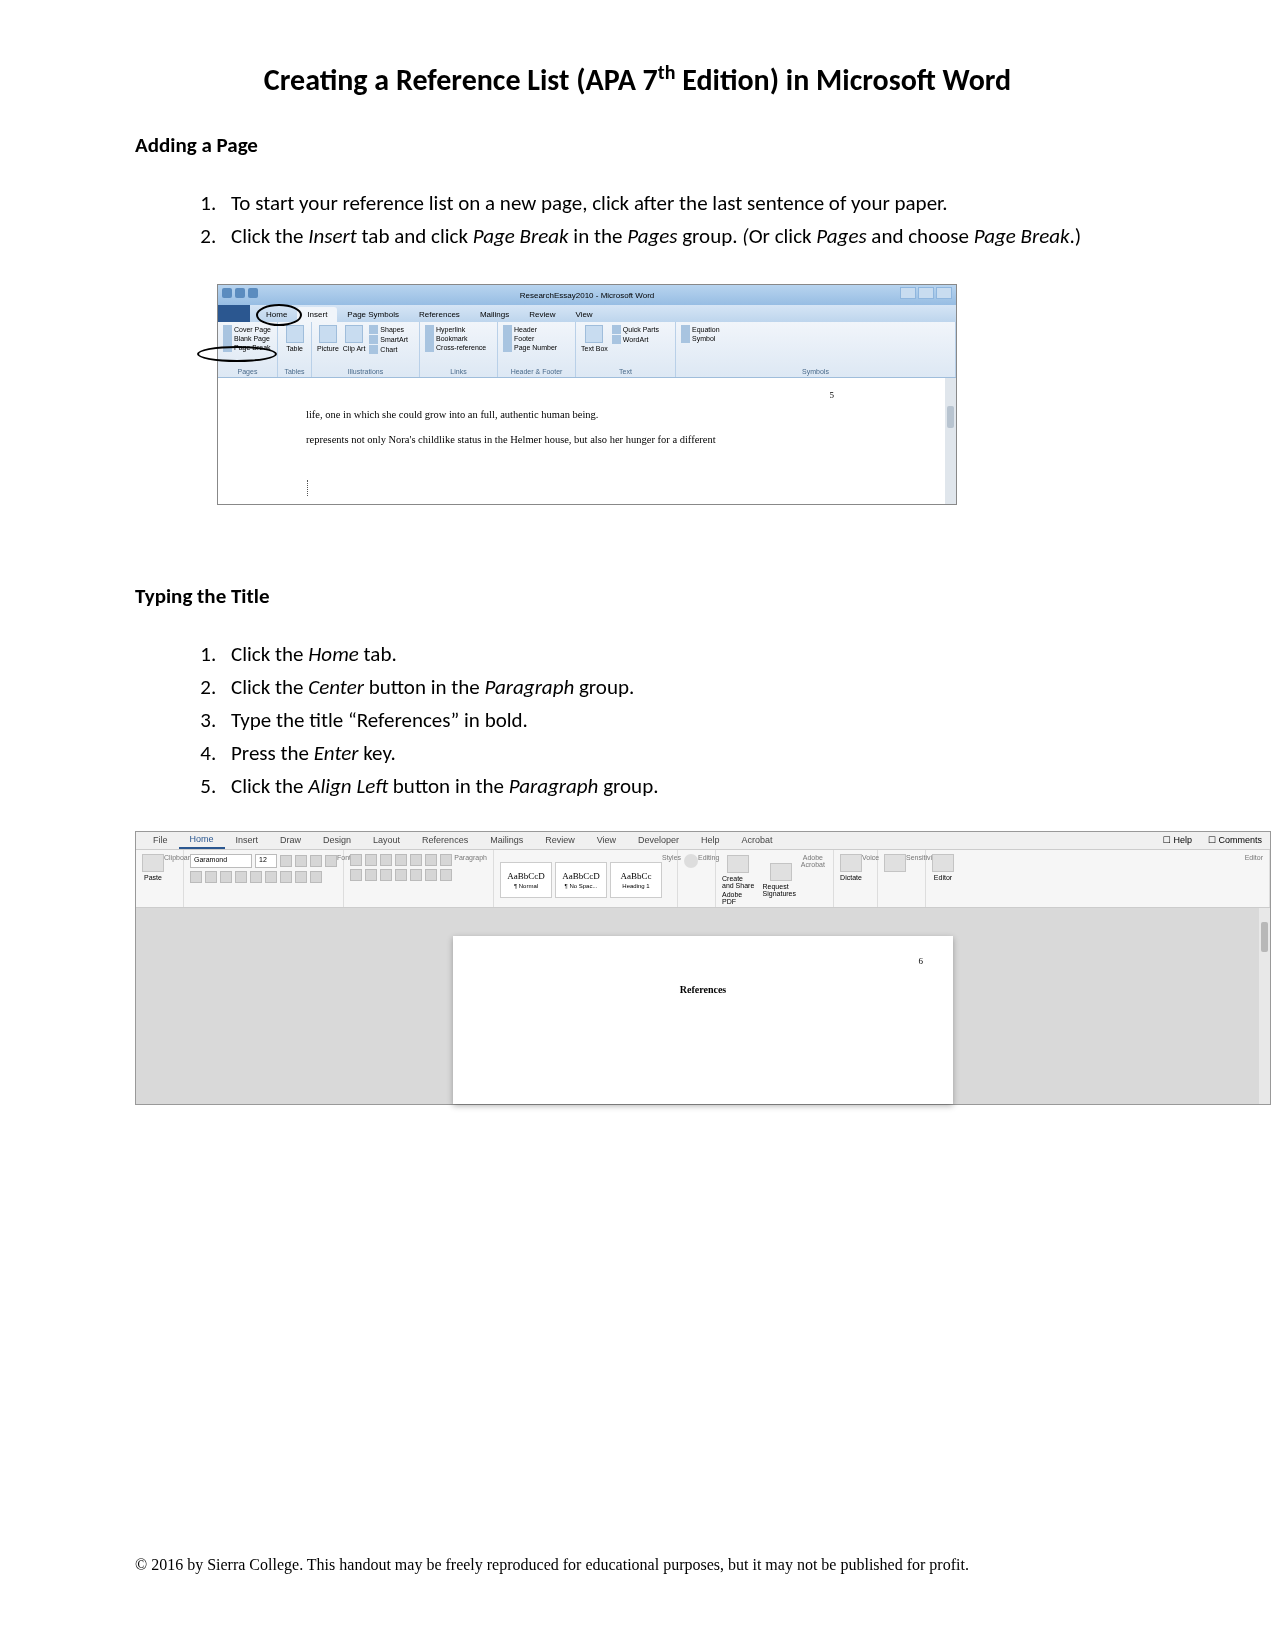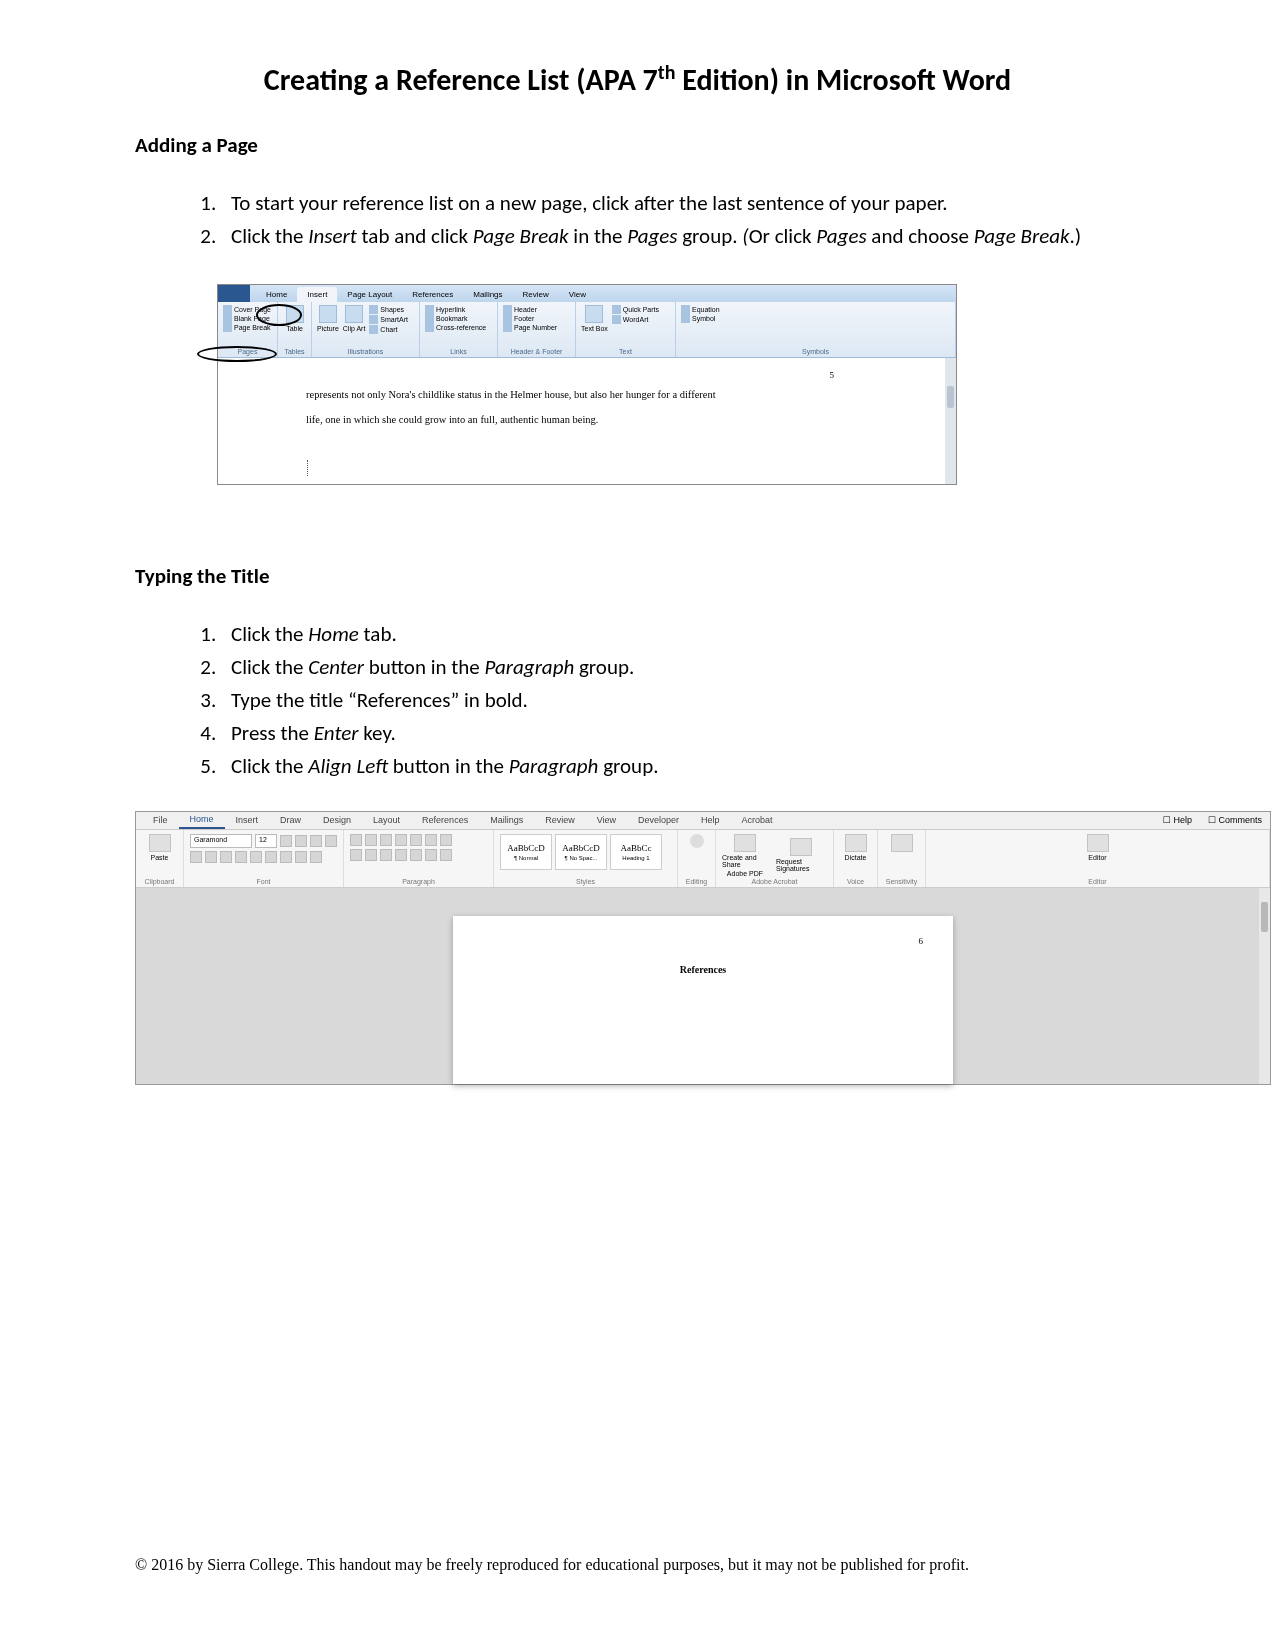--- a/index.html
+++ b/index.html
@@ -154,21 +154,21 @@
     .ss2 .tabs2 .right { position: absolute; right: 8px; display: flex; gap: 16px; font-size: 9px; }
     .ss2 .ribbon2 {
       height: 58px;
       background: #f6f6f6;
       border-bottom: 1px solid #ccc;
       display: flex;
     }
     .ss2 .g2 {
       border-right: 1px solid #ddd;
       padding: 4px 6px 0 6px;
-      display: flex; flex-direction: column; justify-content: space-between;
+      display: flex; justify-content: space-between;
     }
     .ss2 .g2 .glabel { text-align: center; font-size: 7px; color: #777; padding-bottom: 2px; }
     .ss2 .tool-row { display: flex; gap: 3px; align-items: center; }
     .ss2 .tico { width: 12px; height: 12px; background: #d6d6d6; border: 1px solid #bbb; }
     .ss2 .fontbox { width: 62px; height: 14px; border: 1px solid #bbb; background: #fff; font-size: 7px; padding: 1px 3px; }
     .ss2 .sizebox { width: 22px; height: 14px; border: 1px solid #bbb; background: #fff; font-size: 7px; padding: 1px 3px; }
     .ss2 .stylebox { width: 52px; height: 36px; border: 1px solid #ccc; background: #fff; display: flex; flex-direction: column; align-items: center; justify-content: center; font-size: 6px; gap: 2px; }
     .ss2 .stylebox .prev { font-size: 9px; font-family: "Times New Roman", serif; }
     .ss2 .findico { width: 14px; height: 14px; background: #ddd; border-radius: 50%; }
     .ss2 .vert { display: flex; flex-direction: column; align-items: center; gap: 2px; font-size: 7px; }
@@ -217,25 +217,38 @@
   <li>To start your reference list on a new page, click after the last sentence of your paper.</li>
   <li>
     <span>Click the </span><span class="ital">Insert</span><span> tab and click </span><span class="ital">Page Break</span><span> in the </span><span class="ital">Pages</span><span> group. </span><span class="ital">(</span><span>Or click </span><span class="ital">Pages</span><span> and choose </span><span class="ital">Page Break</span><span>.)</span>
   </li>
 </ol>
 
 <div class="screenshot-container">
   <div class="circle-annotation" style="top:20px; left:39px; width:46px; height:22px;"></div>
   <div class="circle-annotation" style="top:62px; left:-20px; width:80px; height:16px;"></div>
   <div class="ss1">
+    <div class="titlebar">
+      <div class="qat">
+        <div class="ico"></div>
+        <div class="ico"></div>
+        <div class="ico"></div>
+      </div>
+      <span>ResearchEssay2010 - Microsoft Word</span>
+      <div class="winctrl">
+        <div class="btn"></div>
+        <div class="btn"></div>
+        <div class="btn"></div>
+      </div>
+    </div>
     <div class="tabs">
       <div class="file-btn"></div>
       <div class="tab">Home</div>
       <div class="tab active">Insert</div>
-      <div class="tab">Page Layout</div>
+      <div class="tab">Page Symbols</div>
       <div class="tab">References</div>
       <div class="tab">Mailings</div>
       <div class="tab">Review</div>
       <div class="tab">View</div>
     </div>
     <div class="ribbon">
       <div class="group" style="width:60px">
         <div>
           <div class="smallitem">
               <span class="mi"></span>
@@ -348,22 +361,22 @@
           <div class="smallitem">
               <span class="mi"></span>
               <span>Symbol</span>
             </div>
         </div>
         <div class="glabel">Symbols</div>
       </div>
     </div>
     <div class="doc-area">
       <div class="ruler-tab">5</div>
+      <div>life, one in which she could grow into an full, authentic human being.</div>
       <div>represents not only Nora's childlike status in the Helmer house, but also her hunger for a different</div>
-      <div>life, one in which she could grow into an full, authentic human being.</div>
       <div class="vbar"></div>
       <div class="sb">
           <div class="t"></div>
         </div>
     </div>
   </div>
 </div>
 
 <h2 class="section-heading">Typing the Title</h2>
 

